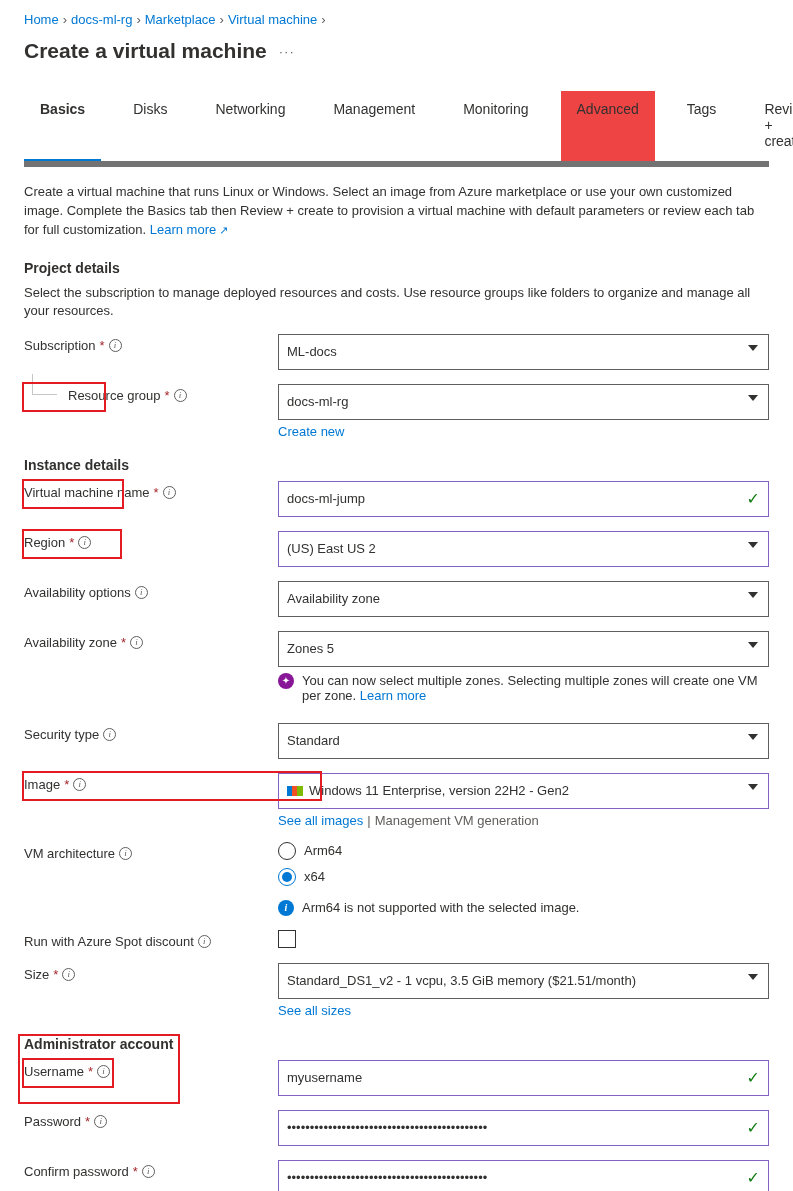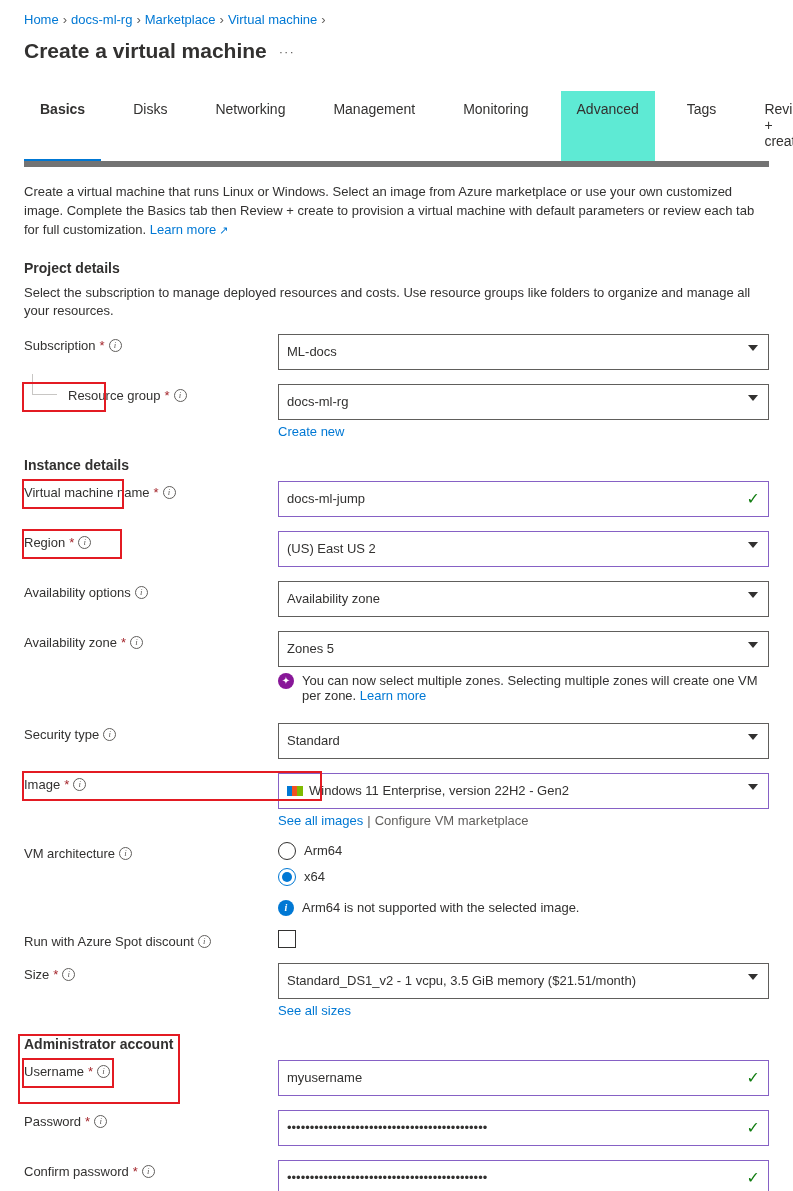--- a/index.html
+++ b/index.html
@@ -7,21 +7,21 @@
 .container { padding: 0 24px 24px 24px; }
 .breadcrumb { display: flex; align-items: center; gap: 4px; padding: 12px 0 8px; font-size: 13px; }
 .breadcrumb a { color: #0078d4; text-decoration: none; }
 .breadcrumb .sep { color: #605e5c; }
 .title-row { display: flex; align-items: center; gap: 12px; margin: 4px 0 28px; }
 h1 { font-size: 21px; font-weight: 600; }
 .more-dots { color: #605e5c; letter-spacing: 1px; }
 .tabs { display: flex; gap: 16px; border-bottom: 6px solid #737373; margin-bottom: 16px; }
 .tab { padding: 10px 16px; font-size: 14px; color: #323130; cursor: pointer; border-bottom: 2px solid transparent; }
 .tab.active { border-bottom: 2px solid #0078d4; font-weight: 600; }
-.tab.selected { background: #5eead4; }
+.tab.selected { background: #ef4444; }
 .intro { font-size: 13px; line-height: 1.45; color: #323130; margin-bottom: 20px; }
 .link { color: #0078d4; cursor: pointer; }
 .ext-icon::after { content: " ↗"; font-size: 11px; }
 .section-title { font-size: 14px; font-weight: 600; margin: 18px 0 8px; }
 .section-desc { font-size: 13px; color: #323130; margin-bottom: 14px; line-height: 1.4; }
 .form-row { display: flex; align-items: flex-start; margin-bottom: 14px; }
 .form-label { width: 254px; flex-shrink: 0; font-size: 13px; display: flex; align-items: center; gap: 4px; padding-top: 4px; }
 .form-label.indented { padding-left: 44px; position: relative; }
 .form-label.indented::before { content: ""; position: absolute; left: 8px; top: -10px; width: 24px; height: 20px; border-left: 1px solid #c8c6c4; border-bottom: 1px solid #c8c6c4; }
 .required { color: #a4262c; }
@@ -201,21 +201,21 @@
         <span>Image</span> 
         <span class="required">*</span> 
         <span class="info-icon">i</span>
       </div>
     <div class="form-control">
       <div class="select-box purple-border">
           <span class="img-icon"></span>
           <span>Windows 11 Enterprise, version 22H2 - Gen2</span>
         </div>
       <div class="highlight" style="left:-2px; top:-2px; width:300px; height:30px;"></div>
-      <div class="sub-text"><span class="link">See all images</span><span class="sep-pipe">|</span><span>Configure VM marketplace</span></div>
+      <div class="sub-text"><span class="link">See all images</span><span class="sep-pipe">|</span><span>Management VM generation</span></div>
     </div>
   </div>
 
   <div class="form-row">
     <div class="form-label">
         <span>VM architecture</span> 
         <span class="info-icon">i</span>
       </div>
     <div class="form-control">
       <div class="radio-group">

